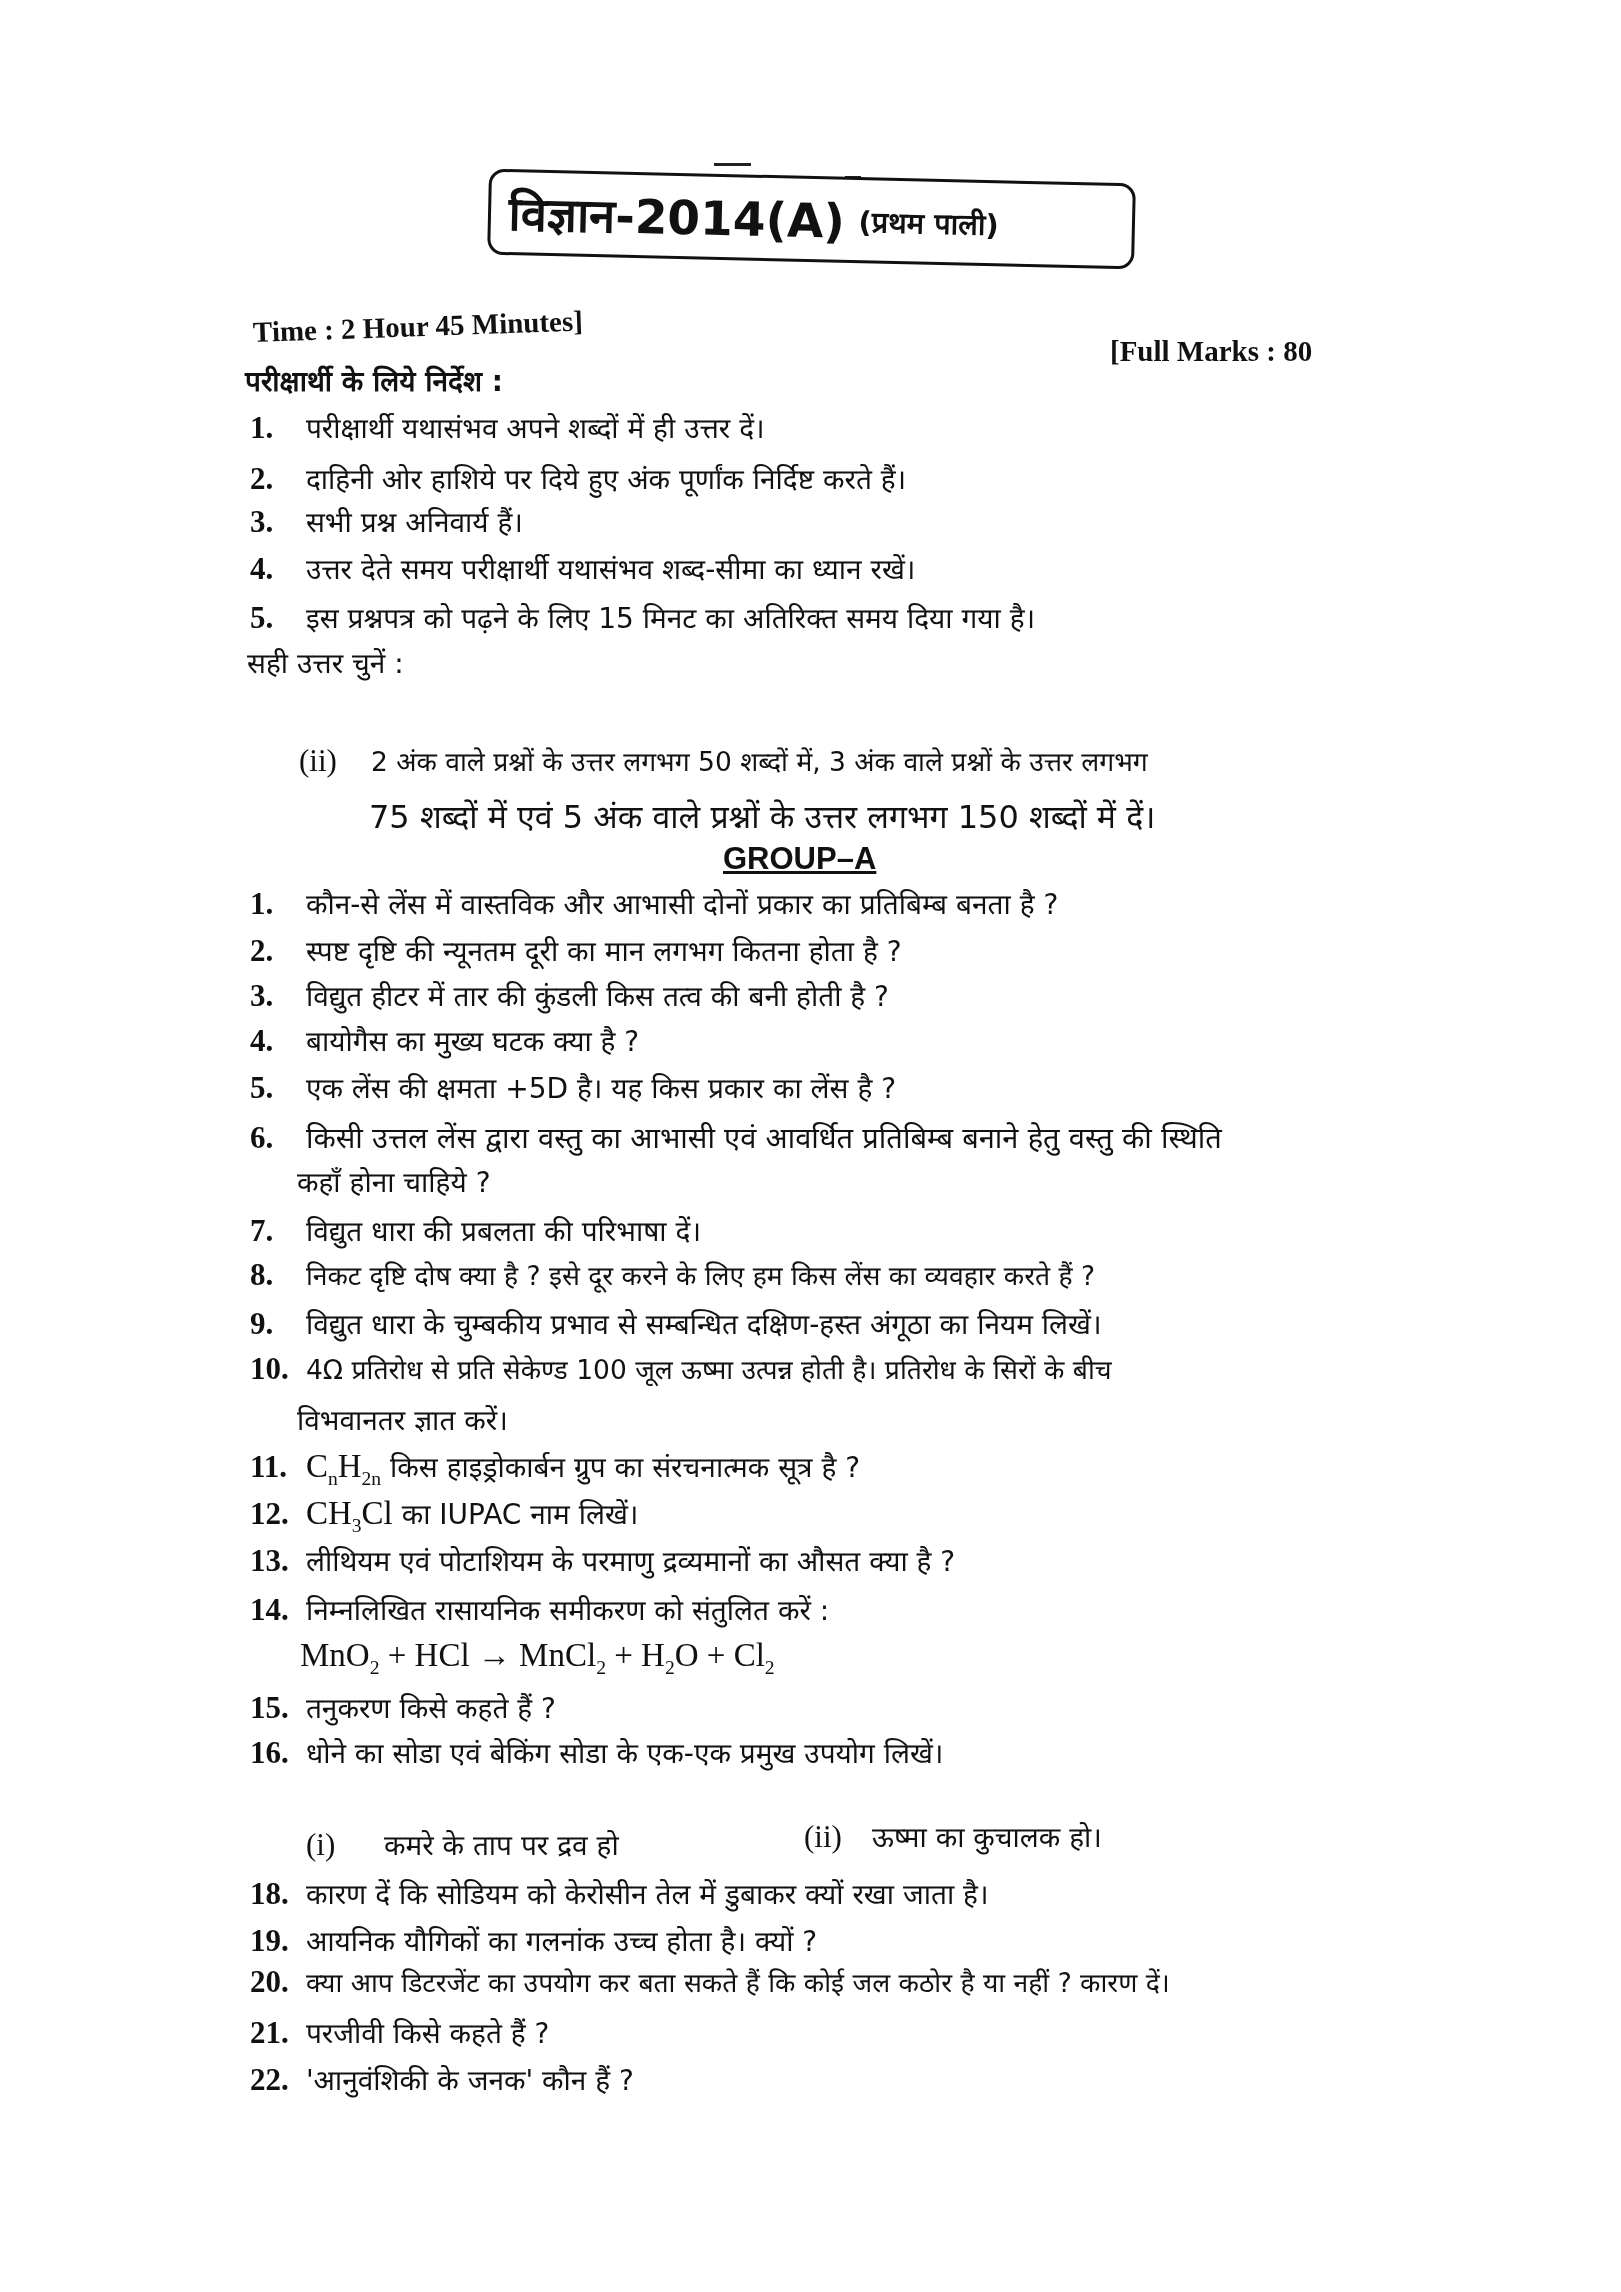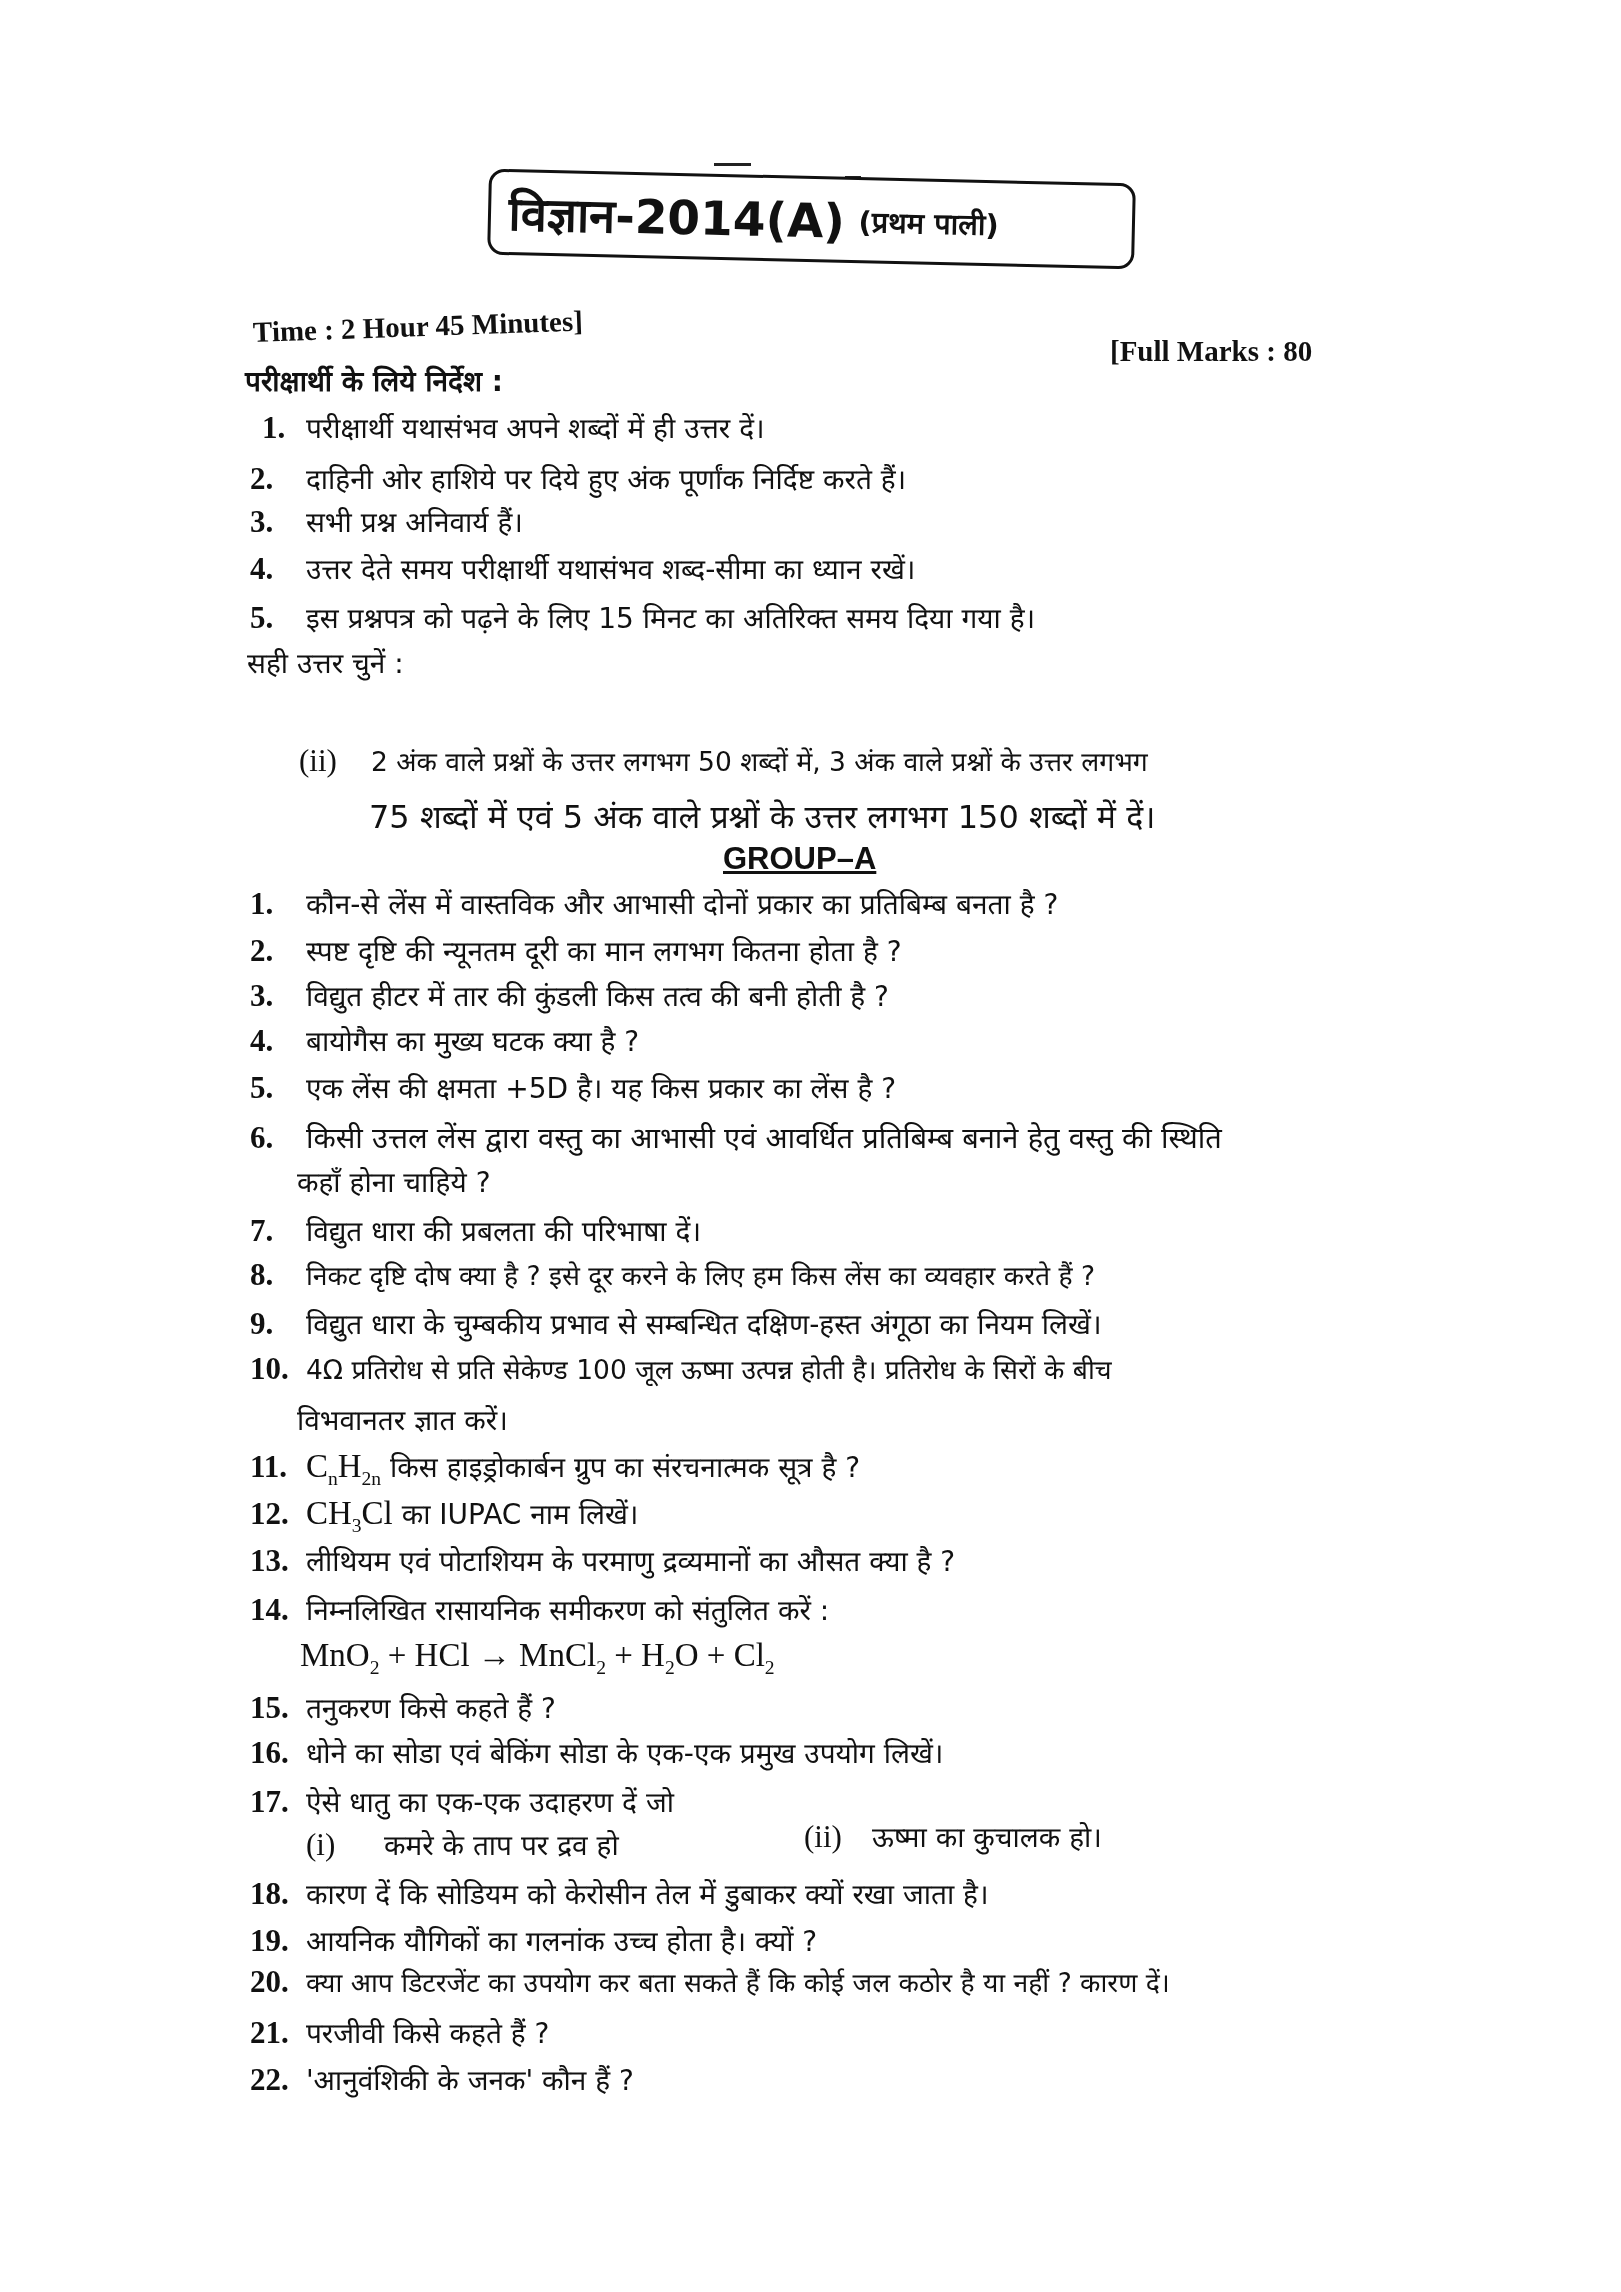--- a/index.html
+++ b/index.html
@@ -40,21 +40,21 @@
     <span class="title-main">विज्ञान-2014(A)</span>
     <span class="title-sub">(प्रथम पाली)</span>
   </div>
 
   <div class="time">Time : 2 Hour 45 Minutes]</div>
   <div class="marks">[Full Marks : 80</div>
 
   <div class="line" style="left:245px;top:361px;font-weight:bold;">
     <span>परीक्षार्थी के लिये निर्देश :</span>
   </div>
-  <div class="line" style="left:250px;top:408px;text-align:center;">
+  <div class="line" style="left:250px;top:408px;">
     <span class="num" style="width:47px;">1.</span>
     <span>परीक्षार्थी यथासंभव अपने शब्दों में ही उत्तर दें।</span>
   </div>
   <div class="line" style="left:250px;top:459px;">
     <span class="num" style="width:47px;">2.</span>
     <span>दाहिनी ओर हाशिये पर दिये हुए अंक पूर्णांक निर्दिष्ट करते हैं।</span>
   </div>
   <div class="line" style="left:250px;top:502px;">
     <span class="num" style="width:47px;">3.</span>
     <span>सभी प्रश्न अनिवार्य हैं।</span>
@@ -148,24 +148,20 @@
     <span class="eq"><span>MnO</span><sub>2</sub><span> + HCl → MnCl</span><sub>2</sub><span> + H</span><sub>2</sub><span>O + Cl</span><sub>2</sub></span>
   </div>
   <div class="line" style="left:250px;top:1688px;">
     <span class="num" style="width:47px;">15.</span>
     <span>तनुकरण किसे कहते हैं ?</span>
   </div>
   <div class="line" style="left:250px;top:1733px;">
     <span class="num" style="width:47px;">16.</span>
     <span>धोने का सोडा एवं बेकिंग सोडा के एक-एक प्रमुख उपयोग लिखें।</span>
   </div>
-  <div class="line" style="left:250px;top:1782px;">
-    <span class="num" style="width:47px;">17.</span>
-    <span>ऐसे धातु का एक-एक उदाहरण दें जो</span>
-  </div>
   <div class="line" style="left:306px;top:1825px;">
     <span class="num" style="width:69px;font-weight:normal;">(i)</span>
     <span>कमरे के ताप पर द्रव हो</span>
   </div>
   <div class="line" style="left:804px;top:1817px;">
     <span class="num" style="width:59px;font-weight:normal;">(ii)</span>
     <span>ऊष्मा का कुचालक हो।</span>
   </div>
   <div class="line" style="left:250px;top:1874px;">
     <span class="num" style="width:47px;">18.</span>

